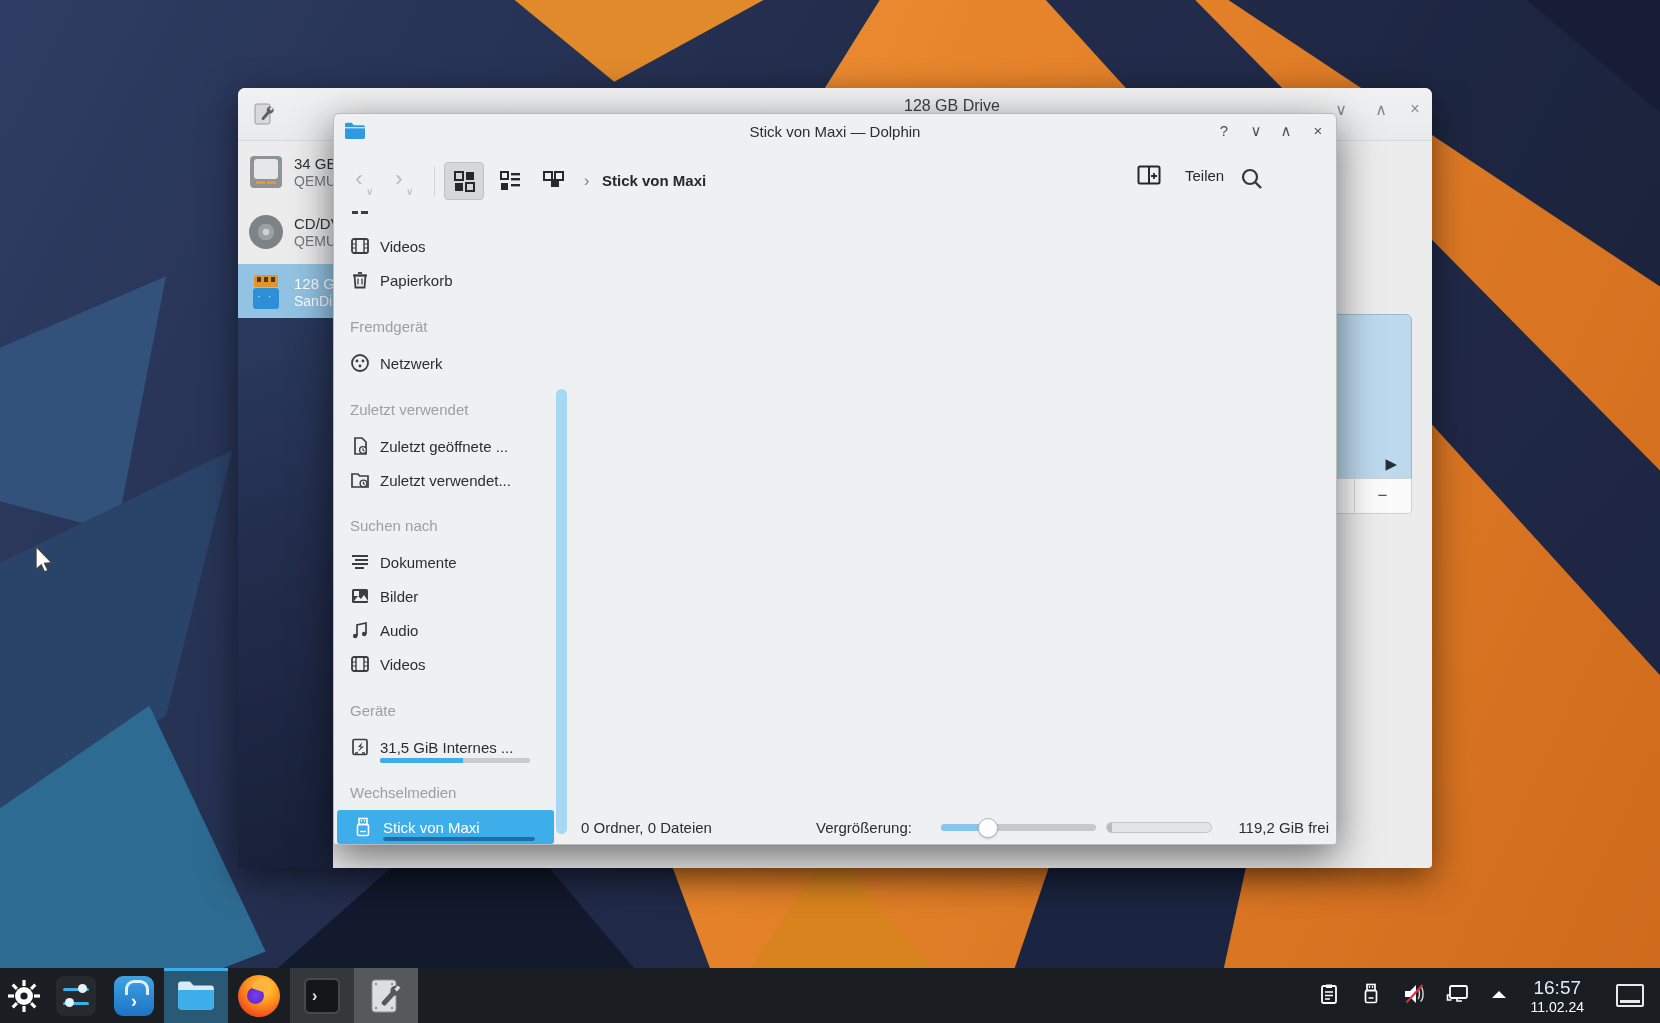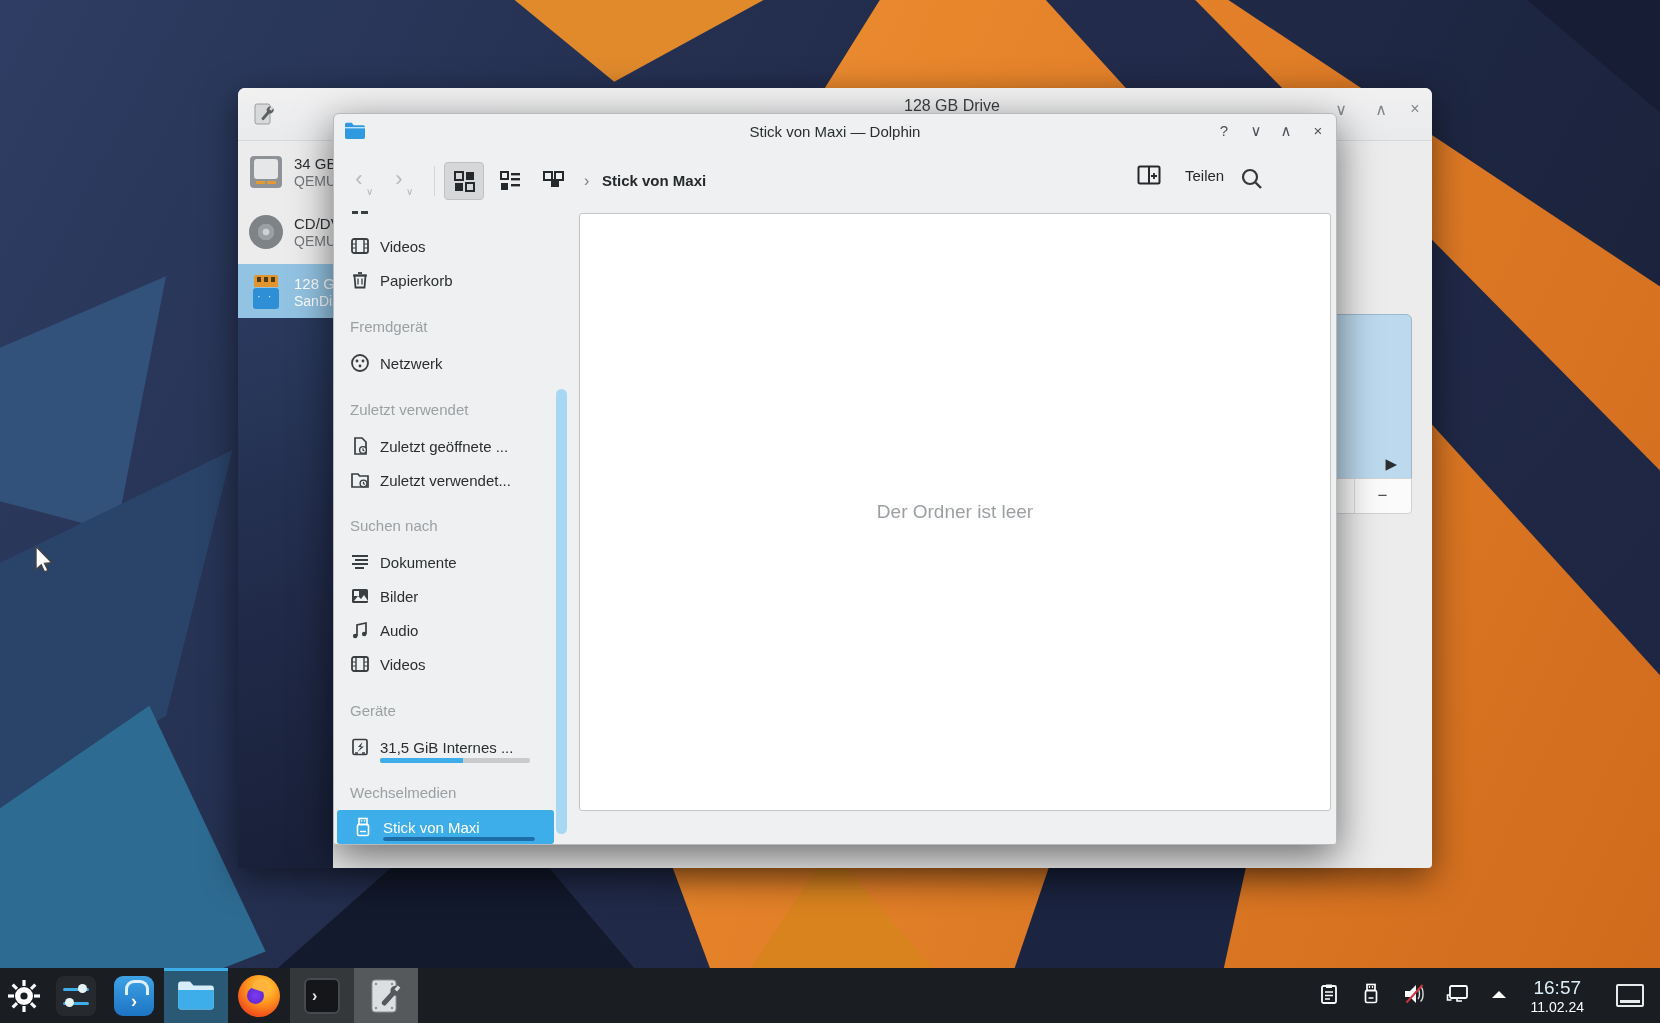--- a/index.html
+++ b/index.html
@@ -386,24 +386,34 @@
             </svg></span>
         <span class="lbl">Stick von Maxi</span>
         <span class="ubar2">
             <span class="fill" style="width: 100%; display: block; height: 100%; position: relative;"></span>
           </span>
       </div>
     </div>
 
     <div class="scrollbar"></div>
 
-    <div class="mainview">
-      <span class="empty-msg">Der Ordner ist leer</span>
-    </div>
-
+
+    <div class="statusbar">
+      <span class="st-left">0 Ordner, 0 Dateien</span>
+      <span class="st-zoom">Vergrößerung:</span>
+      <span class="slider">
+        <span class="fill" style="width: 30%; display: block; height: 100%; position: relative;">
+            <span class="knob"></span>
+          </span>
+      </span>
+      <span class="capbar">
+          <span class="fill" style="width: 5%; display: block; height: 100%; position: relative;"></span>
+        </span>
+      <span class="st-free">119,2 GiB frei</span>
+    </div>
   </div>
 
   <span class="cursor">
     <svg width="22" height="28" viewBox="0 0 11 14">
         <path d="M1 .8v11.5l2.6-2.4 1.7 3.6 1.7-.8-1.7-3.5 3.6-.3z" fill="#fff" stroke="#444" stroke-width=".7"></path>
       </svg>
   </span>
 
   <div class="taskbar">
     <span class="tb-item" style="width:48px">

